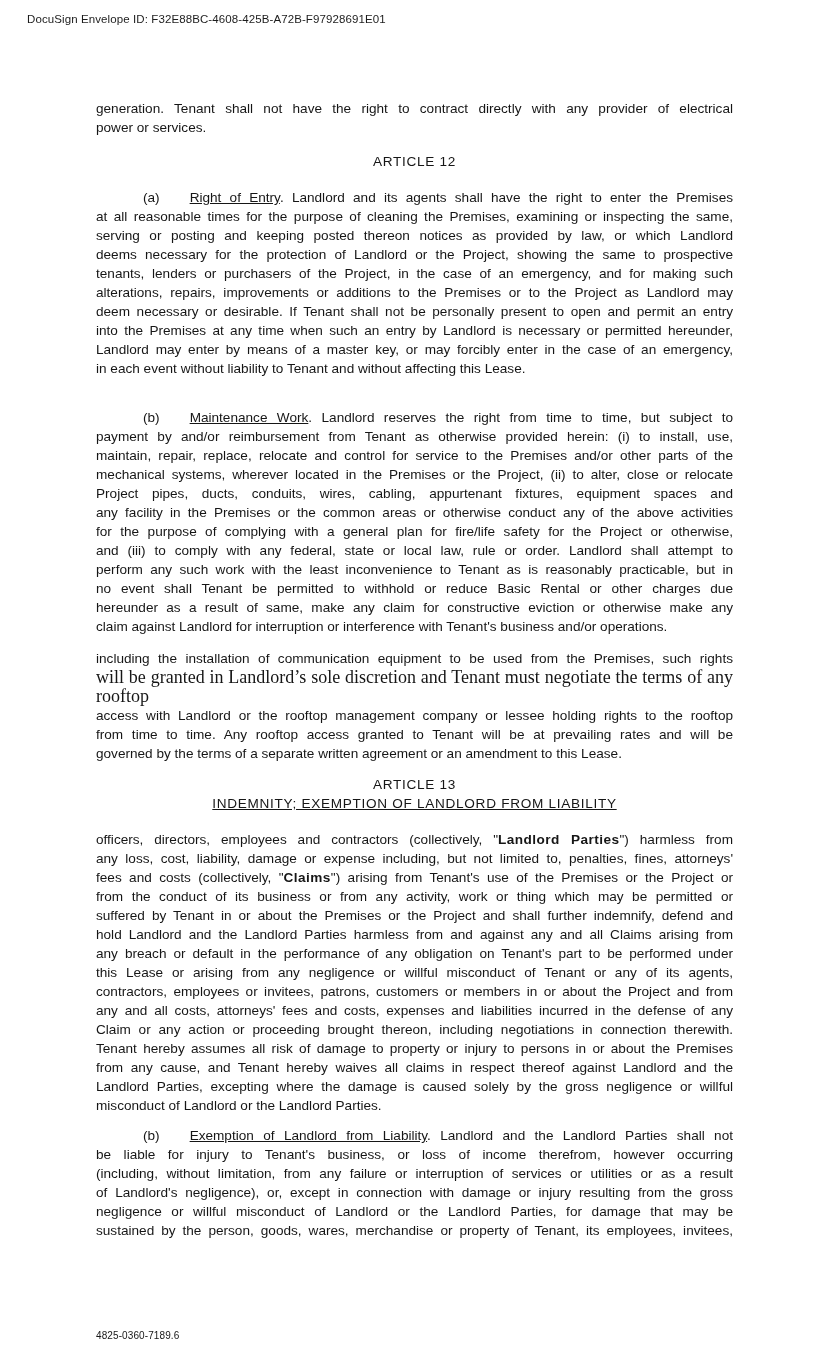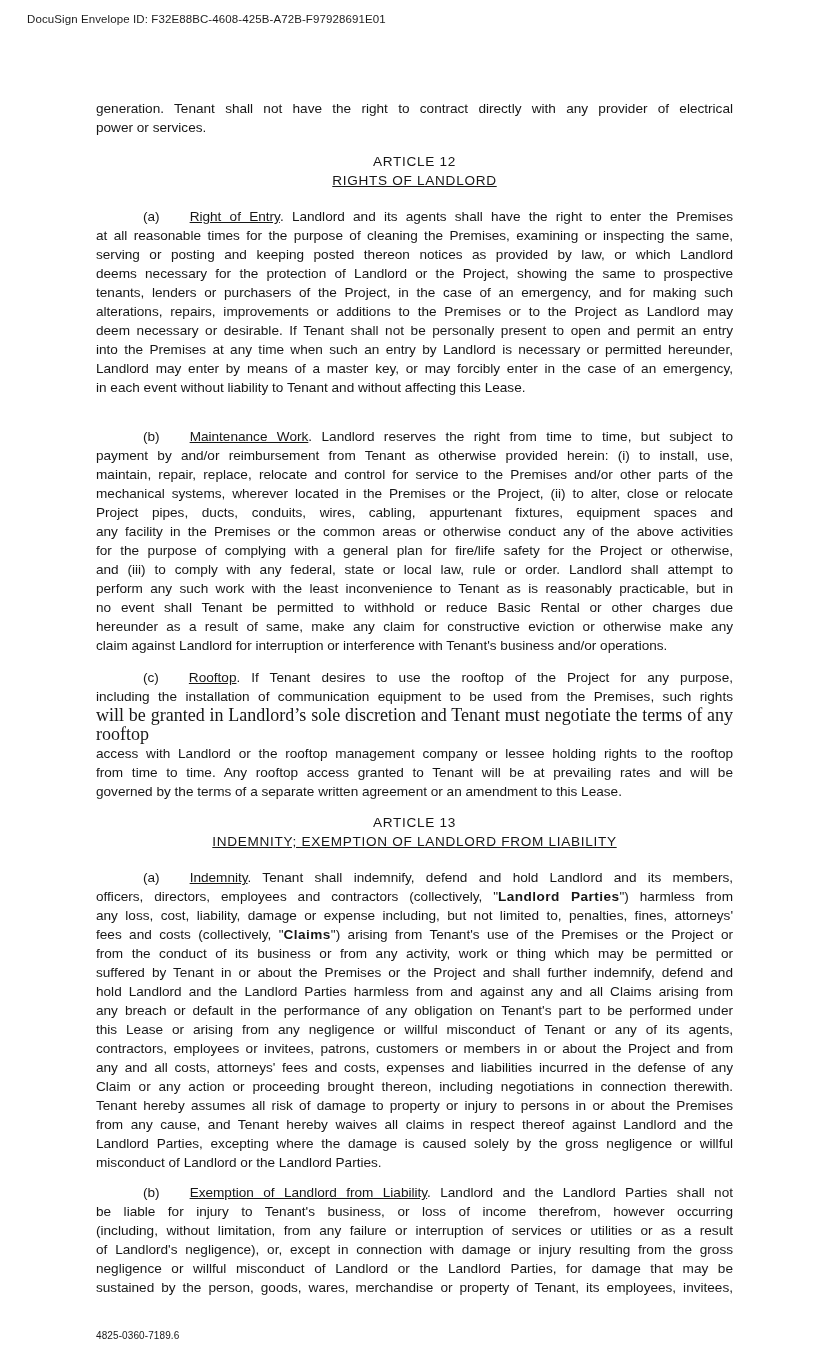--- a/index.html
+++ b/index.html
@@ -82,21 +82,20 @@
 
   <div class="content">
 
     <div class="para intro">
         <div class="line jline">generation.  Tenant shall not have the right to contract directly with any provider of electrical</div>
         <div class="line lastline">power or services.</div>
       </div>
 
     <div class="art-head a12">
       <span class="art-title">ARTICLE 12</span>
-      <span class="art-sub">RIGHTS OF LANDLORD</span>
     </div>
 
     <div class="para pa">
         <div class="line jline"><span class="indent"></span><span>(a)</span><span class="tab"></span><span class="uheading">Right of Entry</span><span>.  Landlord and its agents shall have the right to enter the Premises</span></div>
         <div class="line jline">at all reasonable times for the purpose of cleaning the Premises, examining or inspecting the same,</div>
         <div class="line jline">serving or posting and keeping posted thereon notices as provided by law, or which Landlord</div>
         <div class="line jline">deems necessary for the protection of Landlord or the Project, showing the same to prospective</div>
         <div class="line jline">tenants, lenders or purchasers of the Project, in the case of an emergency, and for making such</div>
         <div class="line jline">alterations, repairs, improvements or additions to the Premises or to the Project as Landlord may</div>
         <div class="line jline">deem necessary or desirable.  If Tenant shall not be personally present to open and permit an entry</div>
@@ -114,35 +113,33 @@
         <div class="line jline">any facility in the Premises or the common areas or otherwise conduct any of the above activities</div>
         <div class="line jline">for the purpose of complying with a general plan for fire/life safety for the Project or otherwise,</div>
         <div class="line jline">and (iii) to comply with any federal, state or local law, rule or order.  Landlord shall attempt to</div>
         <div class="line jline">perform any such work with the least inconvenience to Tenant as is reasonably practicable, but in</div>
         <div class="line jline">no event shall Tenant be permitted to withhold or reduce Basic Rental or other charges due</div>
         <div class="line jline">hereunder as a result of same, make any claim for constructive eviction or otherwise make any</div>
         <div class="line lastline">claim against Landlord for interruption or interference with Tenant's business and/or operations.</div>
       </div>
 
     <div class="para pc">
-        <div class="line jline"><span class="indent"></span><span>(c)</span><span class="tab"></span><span class="uheading">Rooftop</span><span>.  If Tenant desires to use the rooftop of the Project for any purpose,</span></div>
         <div class="line jline">including the installation of communication equipment to be used from the Premises, such rights</div>
         <div class="line jline serif">will be granted in Landlord’s sole discretion and Tenant must negotiate the terms of any rooftop</div>
         <div class="line jline">access with Landlord or the rooftop management company or lessee holding rights to the rooftop</div>
         <div class="line jline">from time to time.  Any rooftop access granted to Tenant will be at prevailing rates and will be</div>
         <div class="line lastline">governed by the terms of a separate written agreement or an amendment to this Lease.</div>
       </div>
 
     <div class="art-head a13">
       <span class="art-title">ARTICLE 13</span>
       <span class="art-sub">INDEMNITY; EXEMPTION OF LANDLORD FROM LIABILITY</span>
     </div>
 
     <div class="para pa2">
-        <div class="line jline"><span class="indent"></span><span>(a)</span><span class="tab"></span><span class="uheading">Indemnity</span><span>.  Tenant shall indemnify, defend and hold Landlord and its members,</span></div>
         <div class="line jline">officers, directors, employees and contractors (collectively, "<b>Landlord Parties</b>") harmless from</div>
         <div class="line jline">any loss, cost, liability, damage or expense including, but not limited to, penalties, fines, attorneys'</div>
         <div class="line jline">fees and costs (collectively, "<b>Claims</b>") arising from Tenant's use of the Premises or the Project or</div>
         <div class="line jline">from the conduct of its business or from any activity, work or thing which may be permitted or</div>
         <div class="line jline">suffered by Tenant in or about the Premises or the Project and shall further indemnify, defend and</div>
         <div class="line jline">hold Landlord and the Landlord Parties harmless from and against any and all Claims arising from</div>
         <div class="line jline">any breach or default in the performance of any obligation on Tenant's part to be performed under</div>
         <div class="line jline">this Lease or arising from any negligence or willful misconduct of Tenant or any of its agents,</div>
         <div class="line jline">contractors, employees or invitees, patrons, customers or members in or about the Project and from</div>
         <div class="line jline">any and all costs, attorneys' fees and costs, expenses and liabilities incurred in the defense of any</div>

